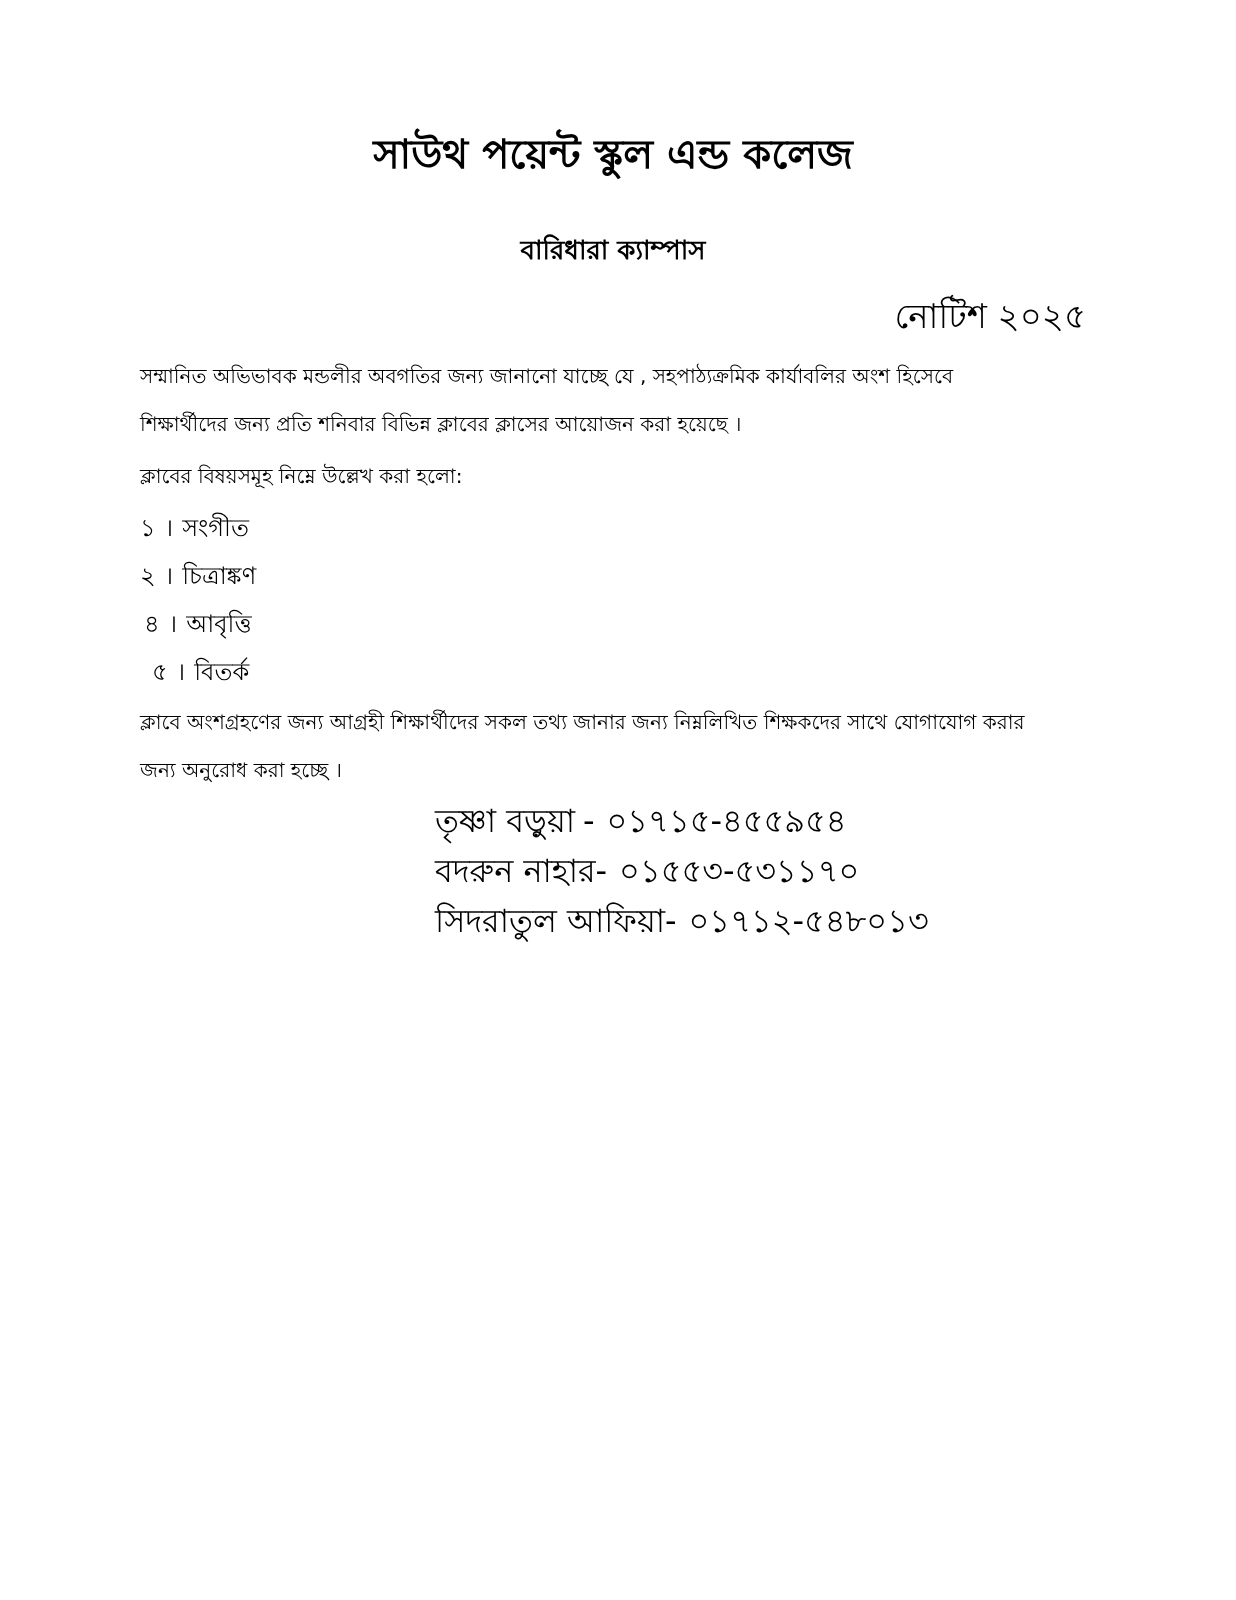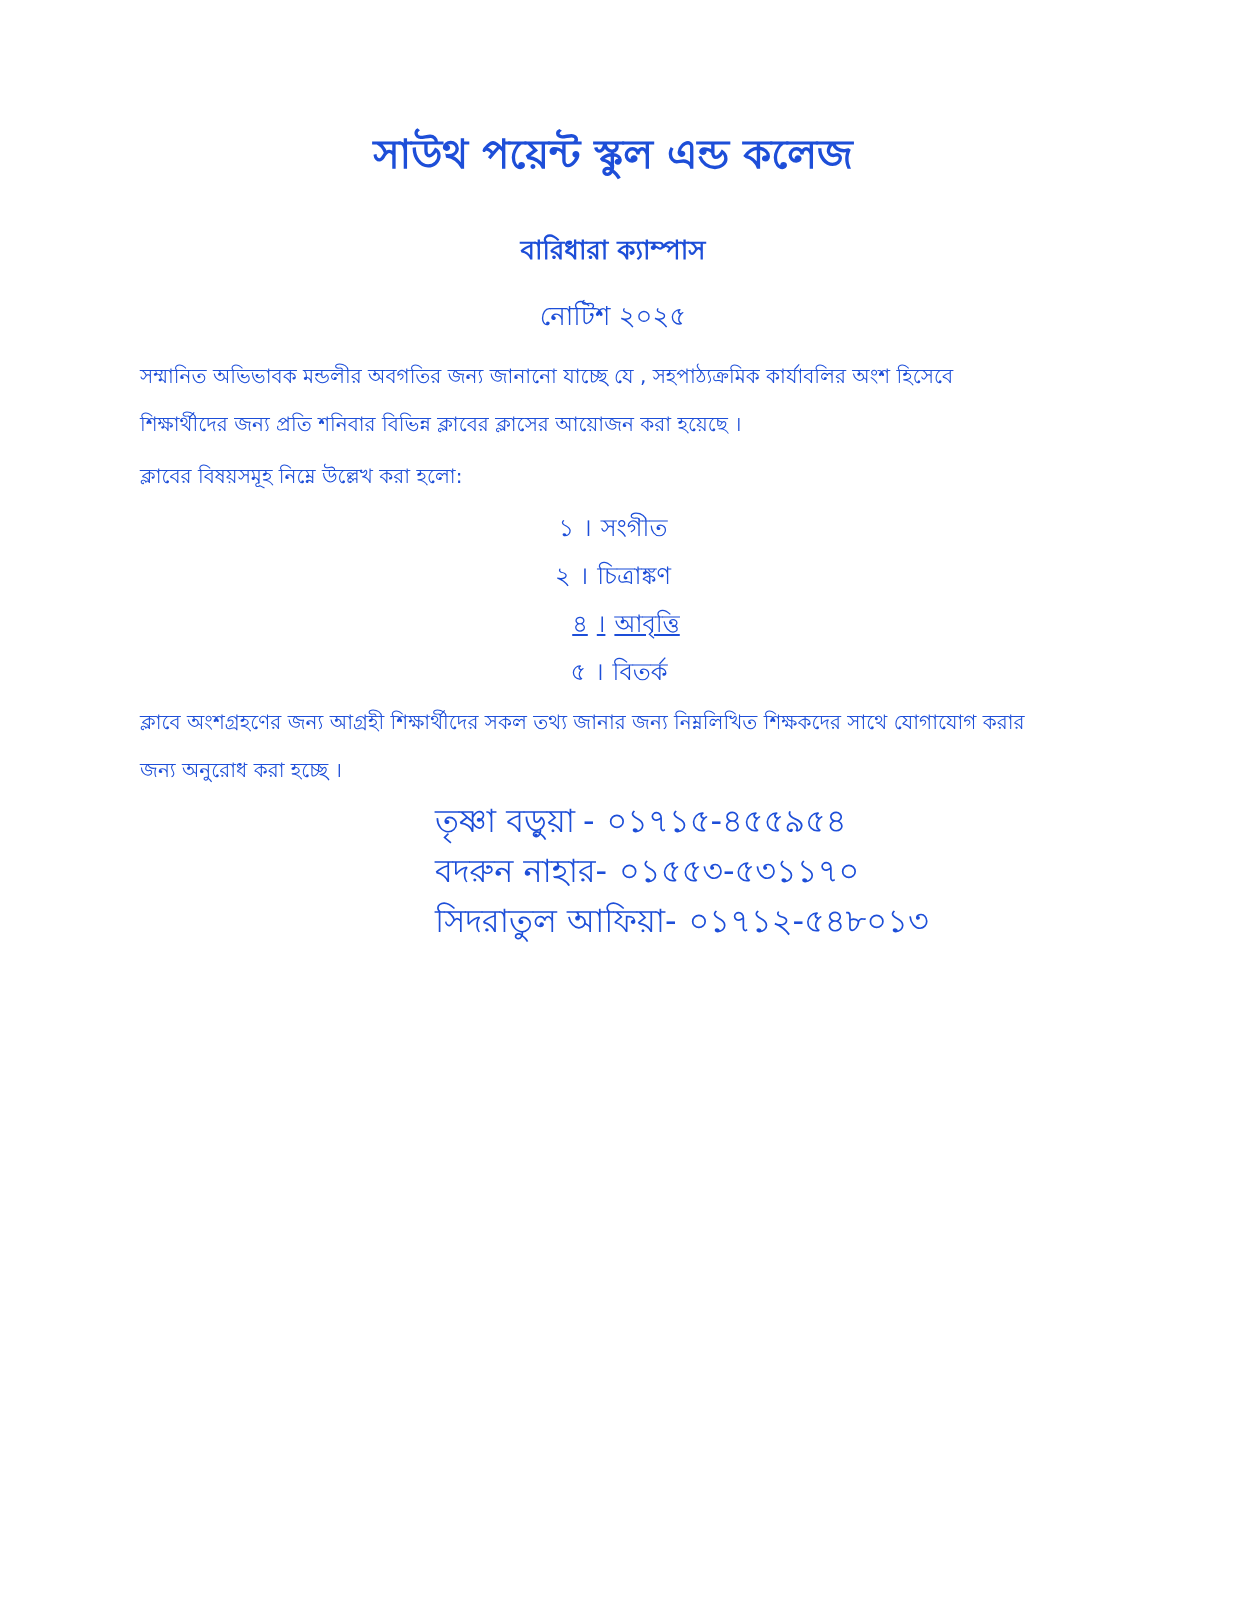--- a/index.html
+++ b/index.html
@@ -7,21 +7,21 @@
     margin: 0;
     padding: 0;
     background: #ffffff;
   }
   .page {
     position: relative;
     width: 1236px;
     height: 1600px;
     margin: 0 auto;
     background: #ffffff;
-    color: #1d4ed8;
+    color: #000000;
     font-family: "DejaVu Sans", sans-serif;
     overflow: hidden;
   }
   .doc {
     position: absolute;
     top: 0; left: 0; right: 0; bottom: 0;
     padding: 128px 150px 0 140px;
     box-sizing: border-box;
   }
   .doc-title {
@@ -32,44 +32,43 @@
     margin: 0;
   }
   .doc-subtitle {
     text-align: center;
     font-size: 26px;
     line-height: 36px;
     font-weight: bold;
     margin: 52px 0 0 0;
   }
   .doc-notice-heading {
-    text-align: center;
-    font-size: 26px;
+    text-align: right;
+    font-size: 34px;
     line-height: 36px;
     font-weight: normal;
     margin: 30px 0 0 0;
   }
   .para {
     font-size: 20px;
     line-height: 48px;
     margin: 0;
   }
   .para-intro { margin-top: 18px; }
   .para-list-intro { margin-top: 4px; }
   .club-list {
     margin-top: 4px;
     list-style: none;
     padding: 0;
-    text-align: center;
   }
   .club-item {
     font-size: 24px;
     line-height: 48px;
   }
-  .club-item.indent-1 { margin-left: 26px; text-decoration: underline; }
+  .club-item.indent-1 { margin-left: 4px; }
   .club-item.indent-2 { margin-left: 12px; }
   .club-sep { margin: 0 9px; }
   .para-outro { margin-top: 2px; }
   .contact-list {
     margin: 2px 0 0 295px;
   }
   .contact-row {
     font-size: 32px;
     line-height: 50px;
     white-space: nowrap;

